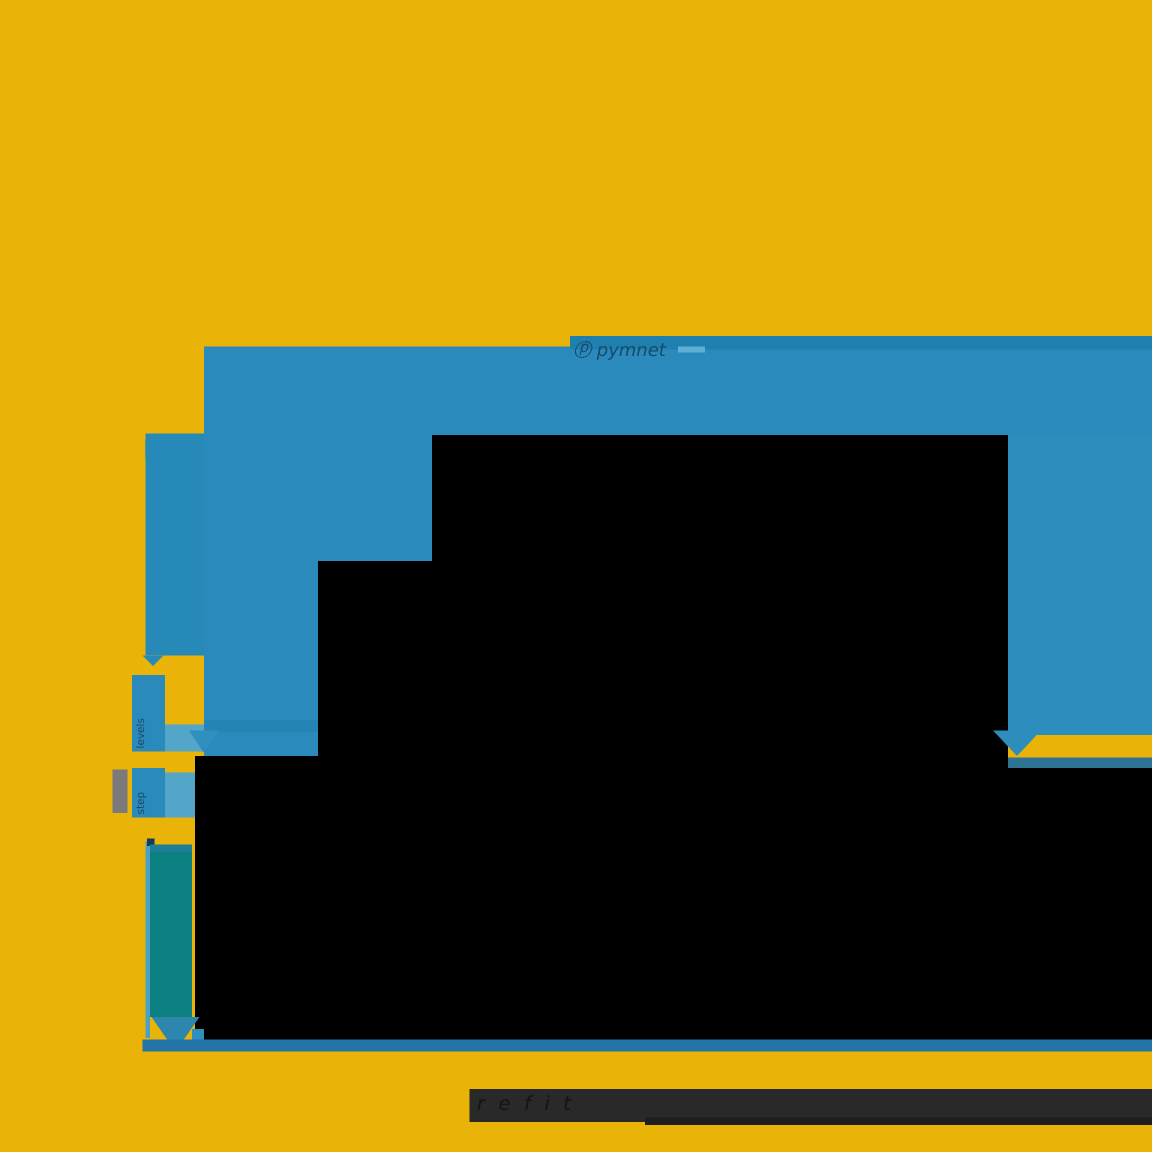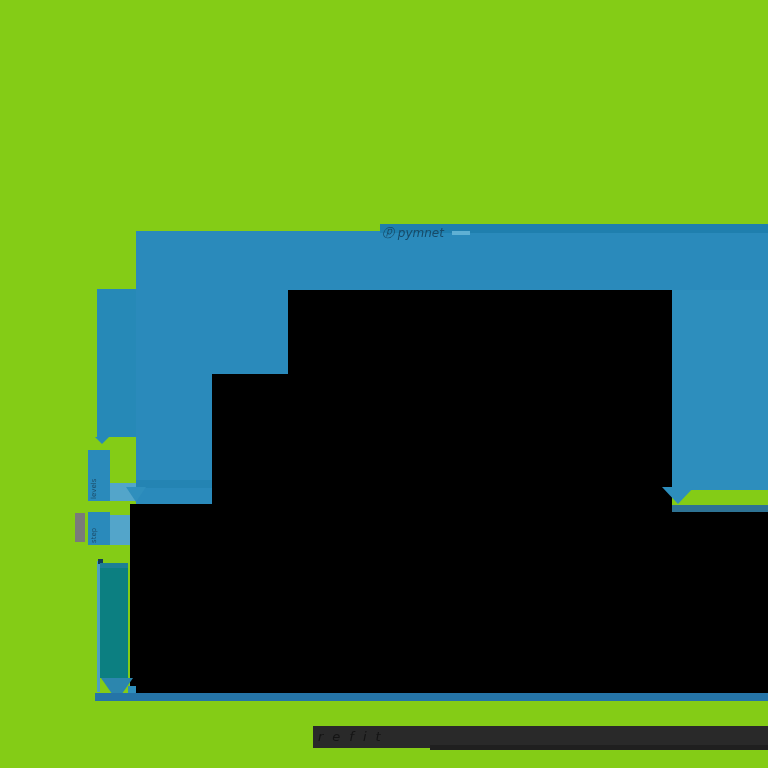--- a/index.html
+++ b/index.html
@@ -1,17 +1,17 @@
 <!DOCTYPE html>
 <html><head>
 <meta charset="utf-8">
 <style>
   html,body{margin:0;padding:0;background:#ffffff;}
   #canvas{
-    position:relative;width:768px;height:768px;background:#84cc16;overflow:hidden;
+    position:relative;width:768px;height:768px;background:#eab308;overflow:hidden;
     font-family:"DejaVu Sans", sans-serif;
   }
   .abs{position:absolute;}
   
   .step-wide   {left:288px;top:288px;width:384px;height:409px;background:#000000;}
   .step-mid    {left:212px;top:374px;width:76px; height:323px;background:#000000;}
   .step-left   {left:130px;top:504px;width:82px; height:193px;background:#000000;}
   .right-slab  {left:672px;top:512px;width:96px; height:185px;background:#000000;}
   
   .band-main   {left:136px;top:231px;width:632px;height:59px;background:#2a8abb;}

